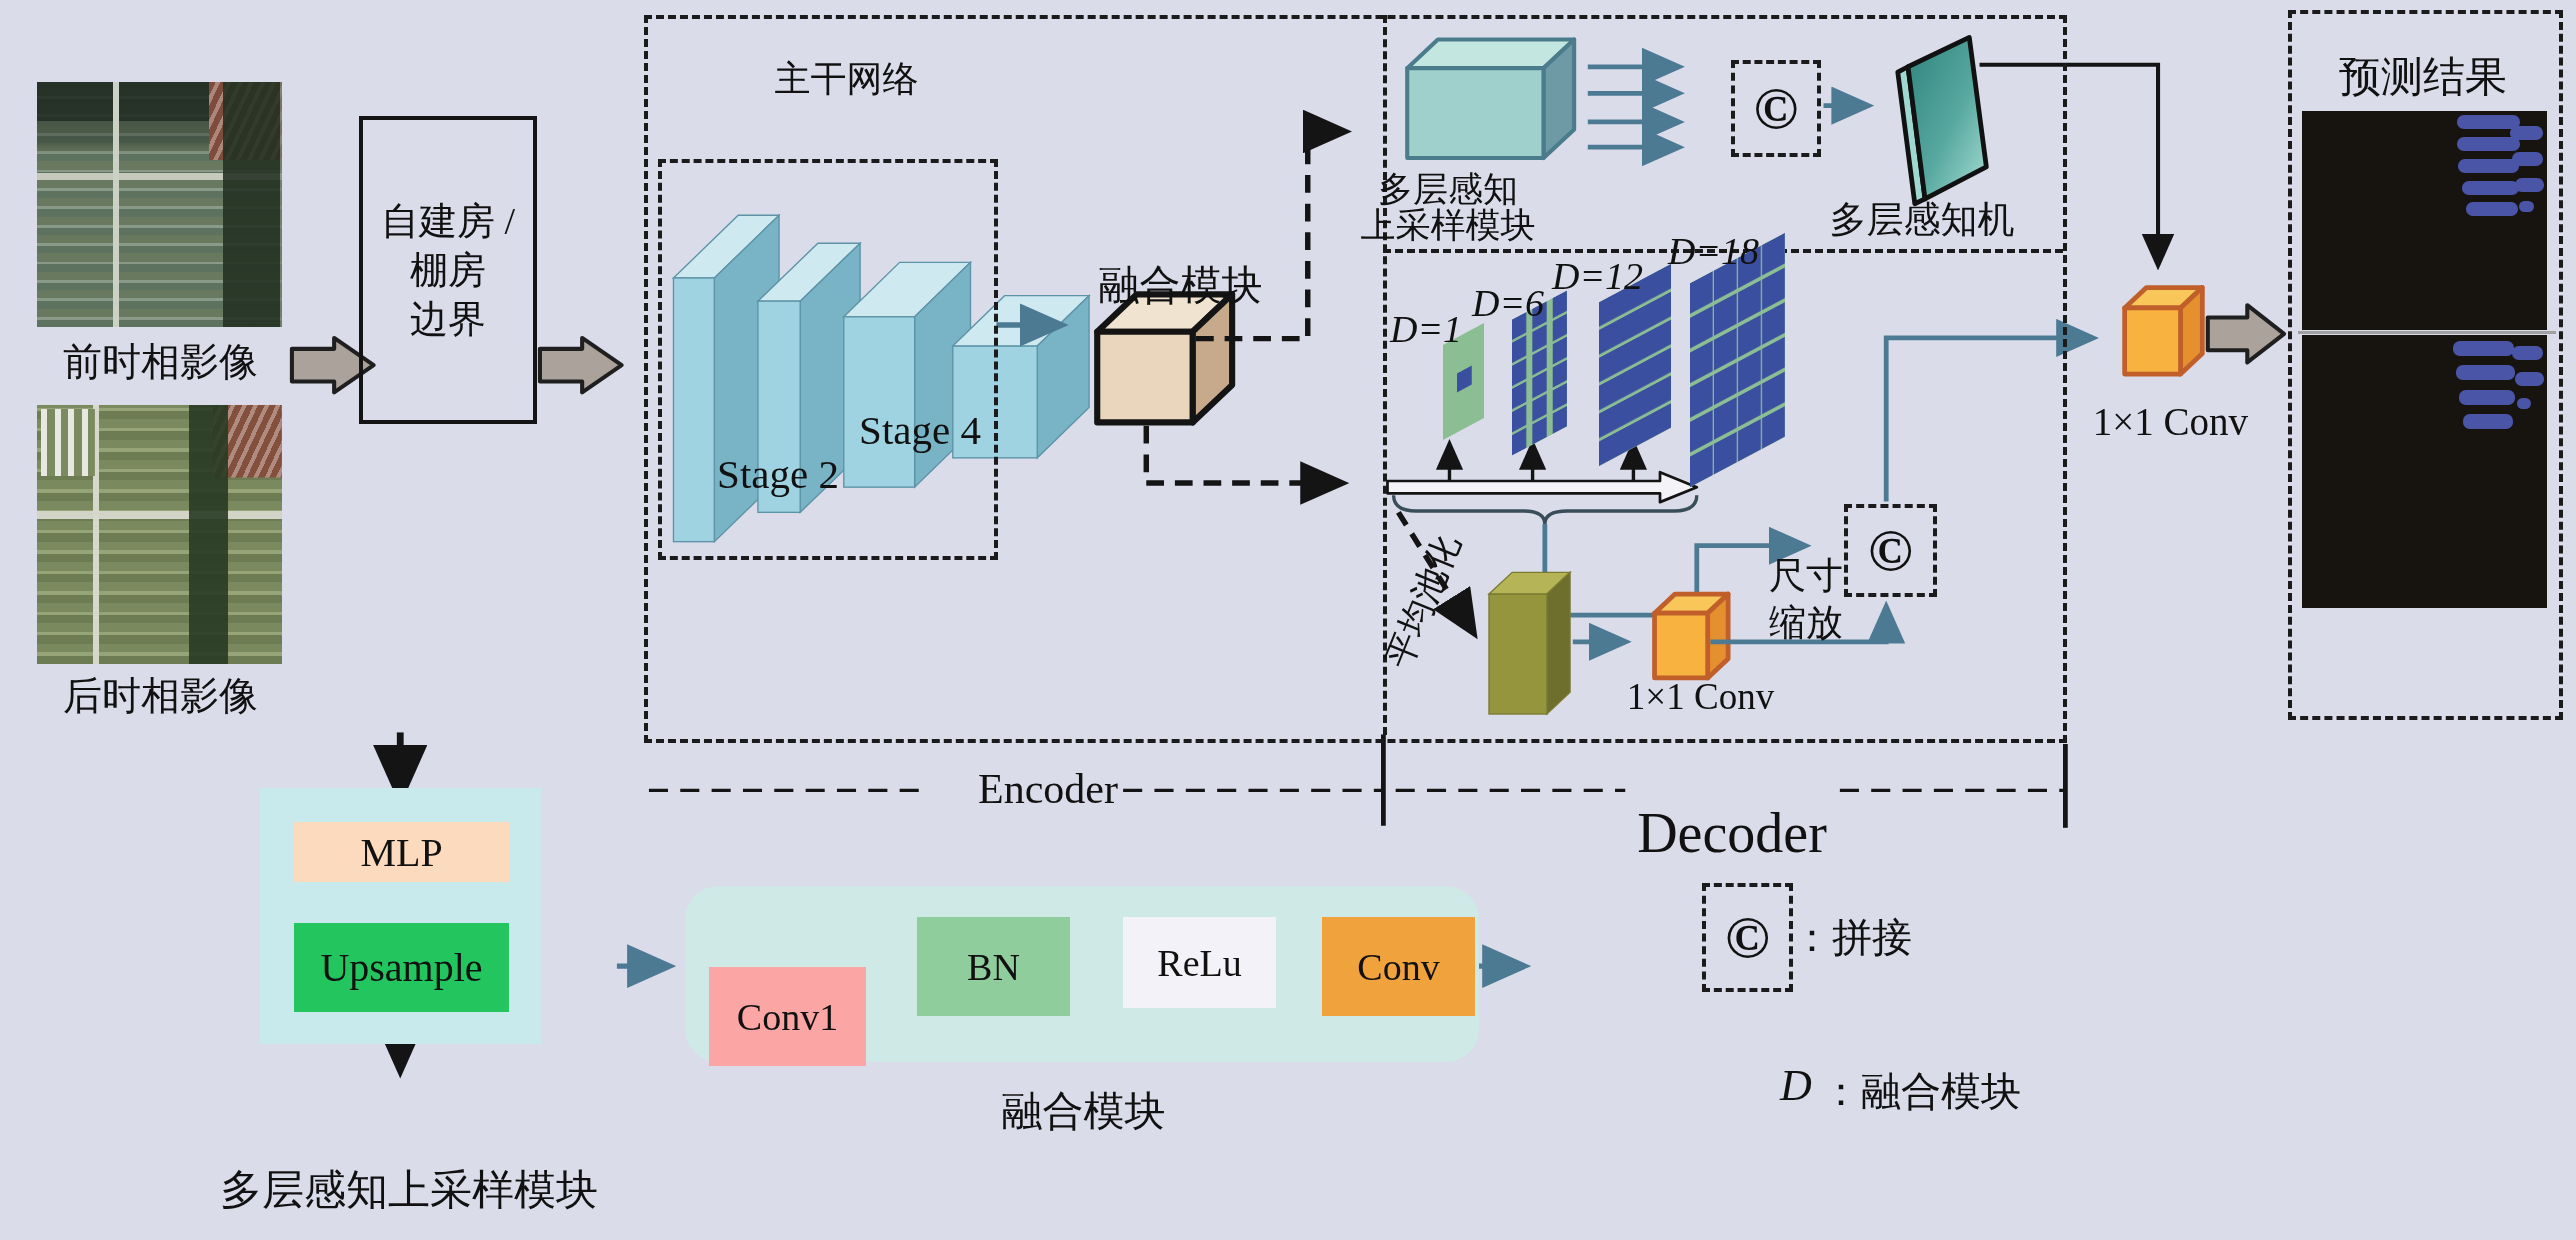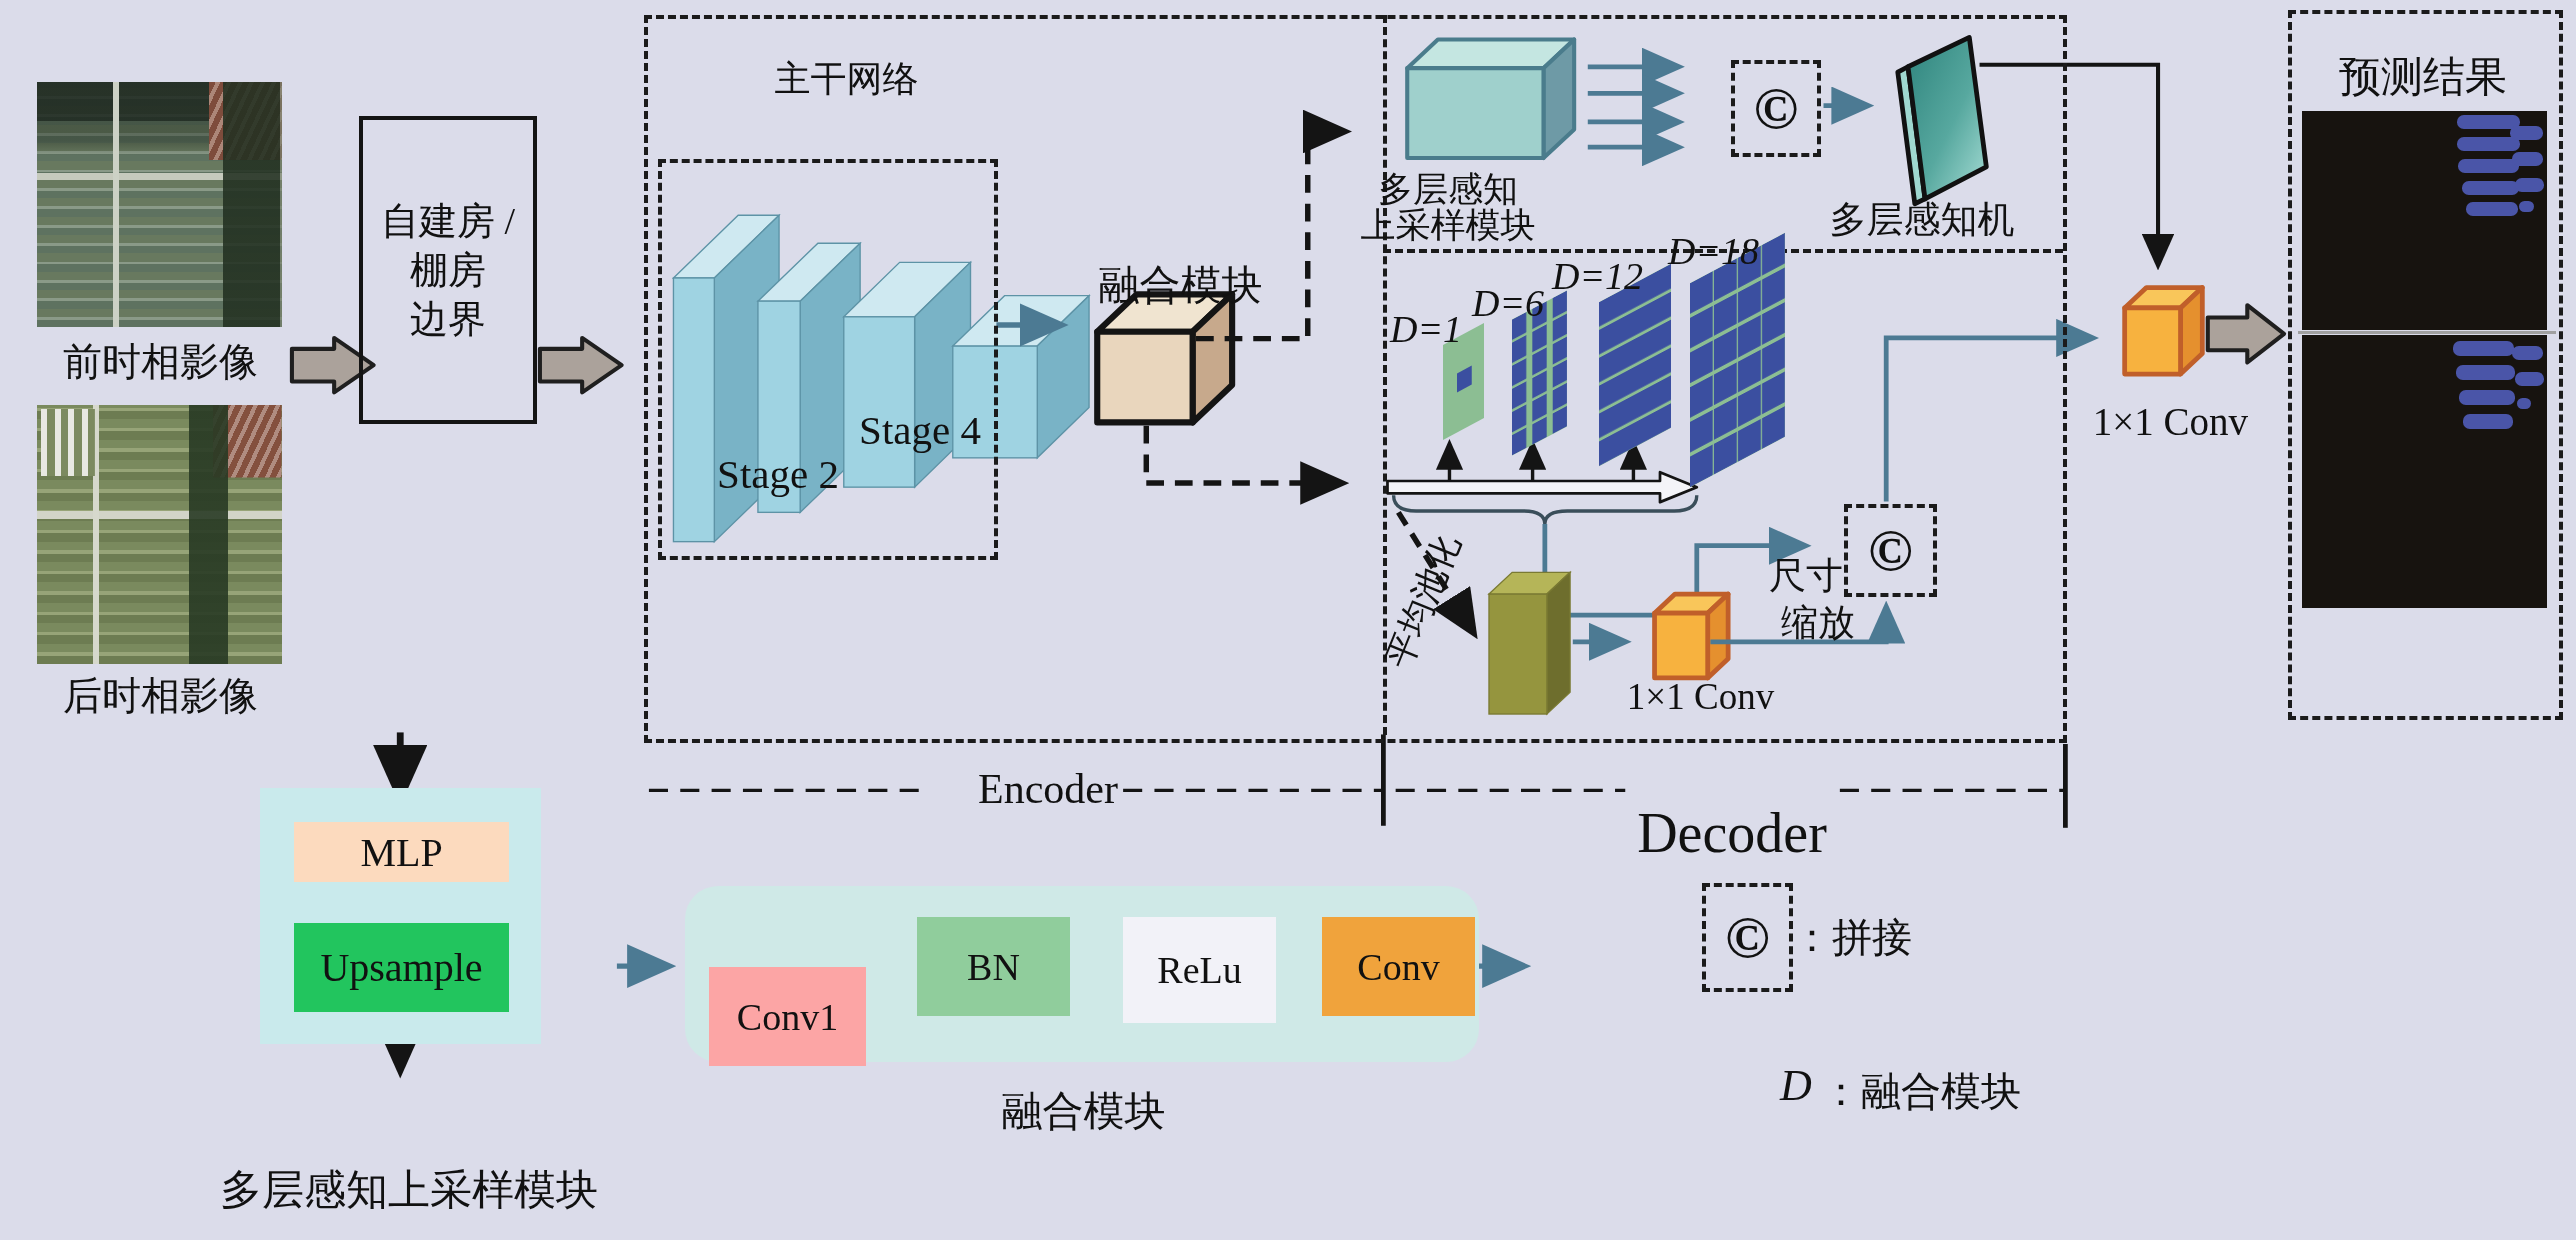--- a/index.html
+++ b/index.html
@@ -223,21 +223,21 @@
        background-image:linear-gradient(#3b4fa0,#3b4fa0);background-size:24% 15%;background-repeat:space;"></div>
   <div class="lbl" style="left:1390px;top:307px;font-size:38px;font-style:italic;">D=1</div>
   <div class="lbl" style="left:1472px;top:281px;font-size:38px;font-style:italic;">D=6</div>
   <div class="lbl" style="left:1552px;top:254px;font-size:38px;font-style:italic;">D=12</div>
   <div class="lbl" style="left:1668px;top:229px;font-size:38px;font-style:italic;">D=18</div>
 
   <div class="lbl" style="left:1341px;top:578px;width:164px;font-size:35px;transform:rotate(-68deg);">平均池化</div>
 
   <div class="lbl" style="left:1588px;top:675px;width:225px;font-size:37px;">1×1 Conv</div>
   <div class="lbl" style="left:1731px;top:551px;width:150px;font-size:37px;">尺寸</div>
-  <div class="lbl" style="left:1731px;top:598px;width:150px;font-size:37px;padding-left:12px;">缩放</div>
+  <div class="lbl" style="left:1731px;top:598px;width:150px;font-size:37px;">缩放</div>
   <div class="concat" style="left:1844px;top:504px;width:85px;height:85px;">
     <span>©</span>
   </div>
 
   <div class="lbl" style="left:2058px;top:399px;width:225px;font-size:39px;">1×1 Conv</div>
 
   <div class="lbl" style="left:946px;top:765px;width:204px;font-size:42px;">Encoder</div>
   <div class="lbl" style="left:1630px;top:765px;width:204px;font-size:56px;margin-top:36px;">Decoder</div>
 
   <div class="dashbox" style="left:2288px;top:10.2px;width:267px;height:702px;"></div>
@@ -273,21 +273,21 @@
   </div>
   <div class="lbl" style="left:157px;top:1162px;width:504px;font-size:42px;">多层感知上采样模块</div>
 
   <div class="abs" style="left:685px;top:886px;width:794px;height:176px;background:#cfe9e7;border-radius:33px;"></div>
   <div class="module-box" style="left:709px;top:967px;width:157px;height:99px;background:#fca5a5;font-size:38px;">
     <span>Conv1</span>
   </div>
   <div class="module-box" style="left:917px;top:917px;width:153px;height:99px;background:#90cd9c;font-size:38px;">
     <span>BN</span>
   </div>
-  <div class="module-box" style="left:1123px;top:917px;width:153px;height:106px;background:#f2f2f8;font-size:38px;">
+  <div class="module-box" style="left:1123px;top:917px;width:153px;height:91px;background:#f2f2f8;font-size:38px;">
     <span>ReLu</span>
   </div>
   <div class="module-box" style="left:1322px;top:917px;width:153px;height:99px;background:#f0a33c;font-size:38px;">
     <span>Conv</span>
   </div>
   <div class="lbl" style="left:879px;top:1084px;width:409px;font-size:41px;">融合模块</div>
 
   <div class="concat" style="left:1702px;top:883px;width:83px;height:101px;">
     <span>©</span>
   </div>

